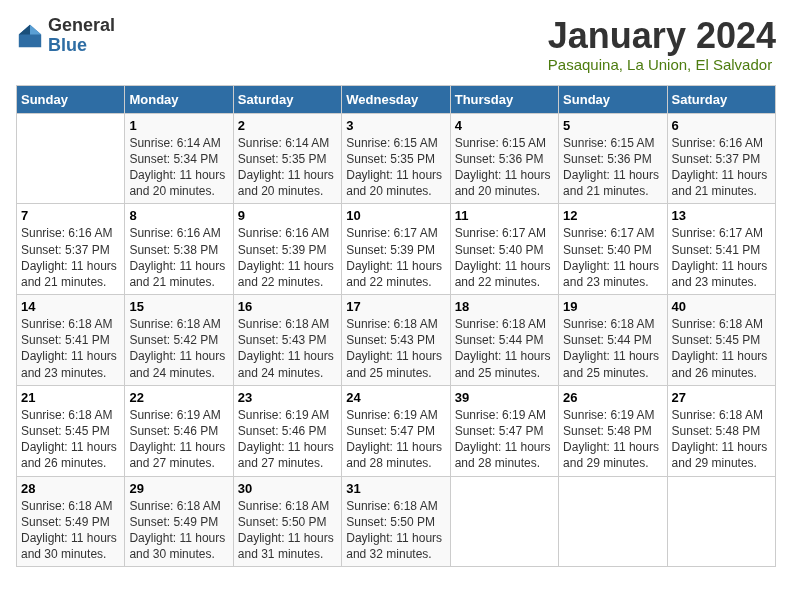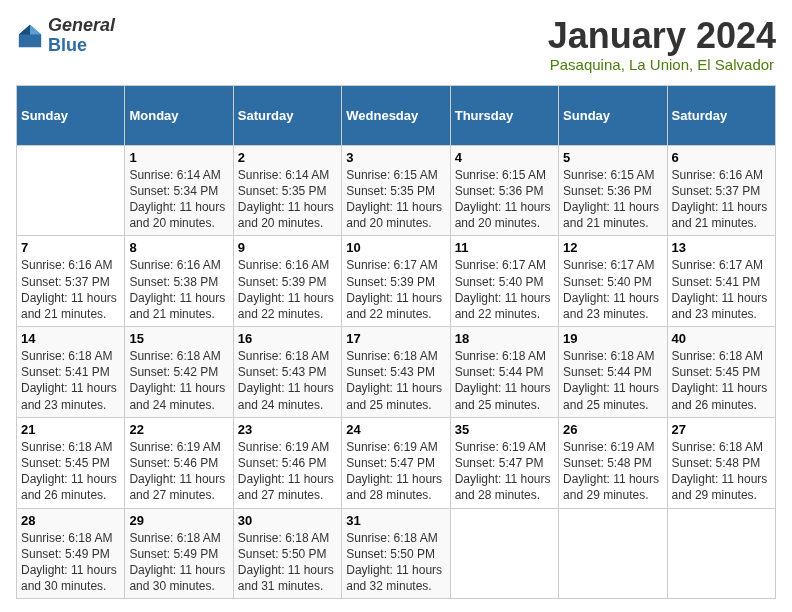--- a/index.html
+++ b/index.html
@@ -19,55 +19,54 @@
     .logo {
       display: flex;
       align-items: center;
       gap: 4px;
     }
     .logo-text-general {
       font-size: 18px;
       font-weight: bold;
       color: #333;
       line-height: 1.1;
-      font-style: italic;
     }
     .logo-text-blue {
       font-size: 18px;
       font-weight: bold;
       color: #2e6da4;
       line-height: 1.1;
       text-align: right;
     }
     .logo-icon {
       width: 28px;
       height: 28px;
     }
     .title-area {
-      text-align: center;
+      text-align: left;
     }
     .calendar-title {
       font-size: 36px;
       font-weight: bold;
       color: #333;
       line-height: 1.1;
     }
     .calendar-subtitle {
       font-size: 15px;
       color: #4d7c0f;
     }
     table {
       width: 100%;
       border-collapse: collapse;
       font-size: 11px;
     }
     thead tr th {
       background-color: #2e6da4;
       color: #fff;
-      padding: 22px 4px;
+      padding: 6px 4px;
       text-align: left;
       font-size: 13px;
       font-weight: bold;
       border: 1px solid #ccc;
     }
     tbody tr td {
       border: 1px solid #ccc;
       vertical-align: top;
       padding: 4px;
       width: calc(100% / 7);
@@ -231,21 +230,21 @@
         </td>
         <td>
           <span class="day-number">23</span>
           <div class="day-info">Sunrise: 6:19 AM<br>Sunset: 5:46 PM<br>Daylight: 11 hours<br>and 27 minutes.</div>
         </td>
         <td>
           <span class="day-number">24</span>
           <div class="day-info">Sunrise: 6:19 AM<br>Sunset: 5:47 PM<br>Daylight: 11 hours<br>and 28 minutes.</div>
         </td>
         <td>
-          <span class="day-number">35</span>
+          <span class="day-number">39</span>
           <div class="day-info">Sunrise: 6:19 AM<br>Sunset: 5:47 PM<br>Daylight: 11 hours<br>and 28 minutes.</div>
         </td>
         <td>
           <span class="day-number">26</span>
           <div class="day-info">Sunrise: 6:19 AM<br>Sunset: 5:48 PM<br>Daylight: 11 hours<br>and 29 minutes.</div>
         </td>
         <td>
           <span class="day-number">27</span>
           <div class="day-info">Sunrise: 6:18 AM<br>Sunset: 5:48 PM<br>Daylight: 11 hours<br>and 29 minutes.</div>
         </td>

